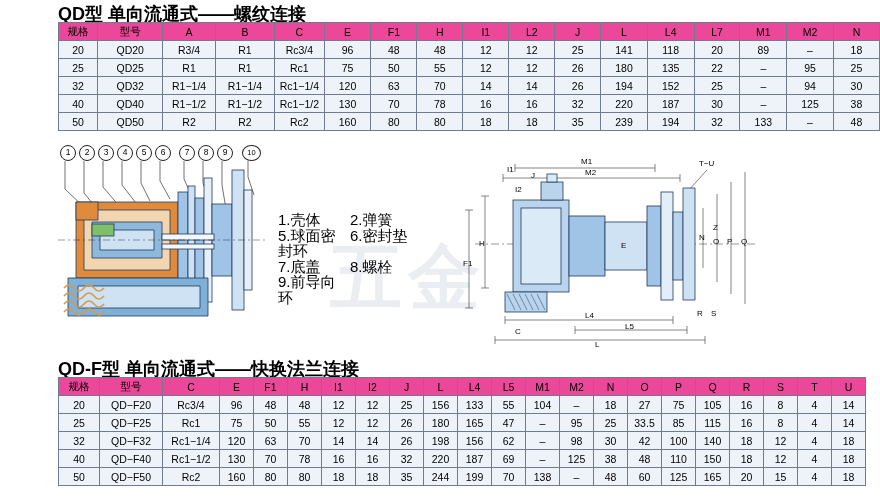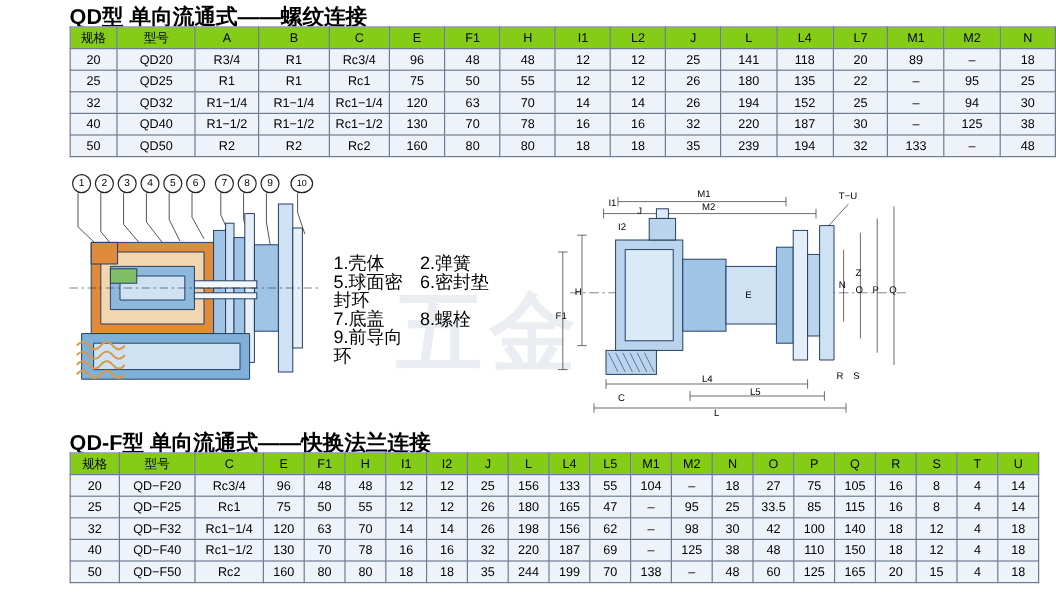--- a/index.html
+++ b/index.html
@@ -29,21 +29,21 @@
     border:1px solid #6f7a93;
     text-align:center;
     font-size:10.5px;
     font-weight:normal;
     padding:0;
     height:17px;
     color:#000;
     font-family:"Liberation Sans", sans-serif;
   }
   table.spec thead td{
-    background:#84cc16;
+    background:#ec4899;
     font-weight:normal;
     height:17px;
   }
   table.spec tbody td{
     background:#eef3fa;
   }
   #table1{left:58px;top:22px;}
   #table1 td{width:50px;}
   #table1 td:nth-child(1){width:42px;}
   #table1 td:nth-child(2){width:70px;}

